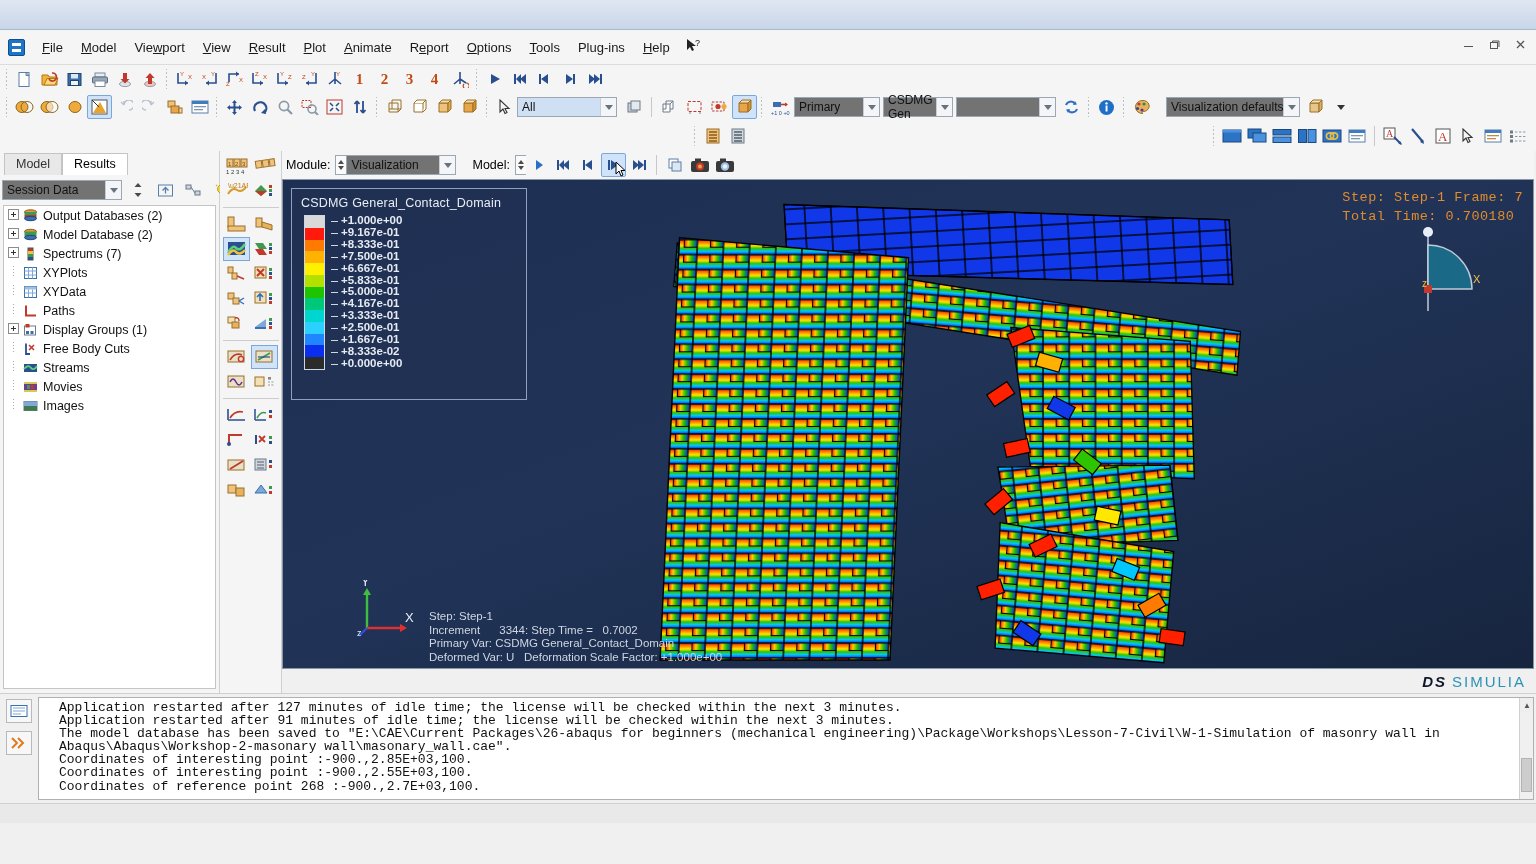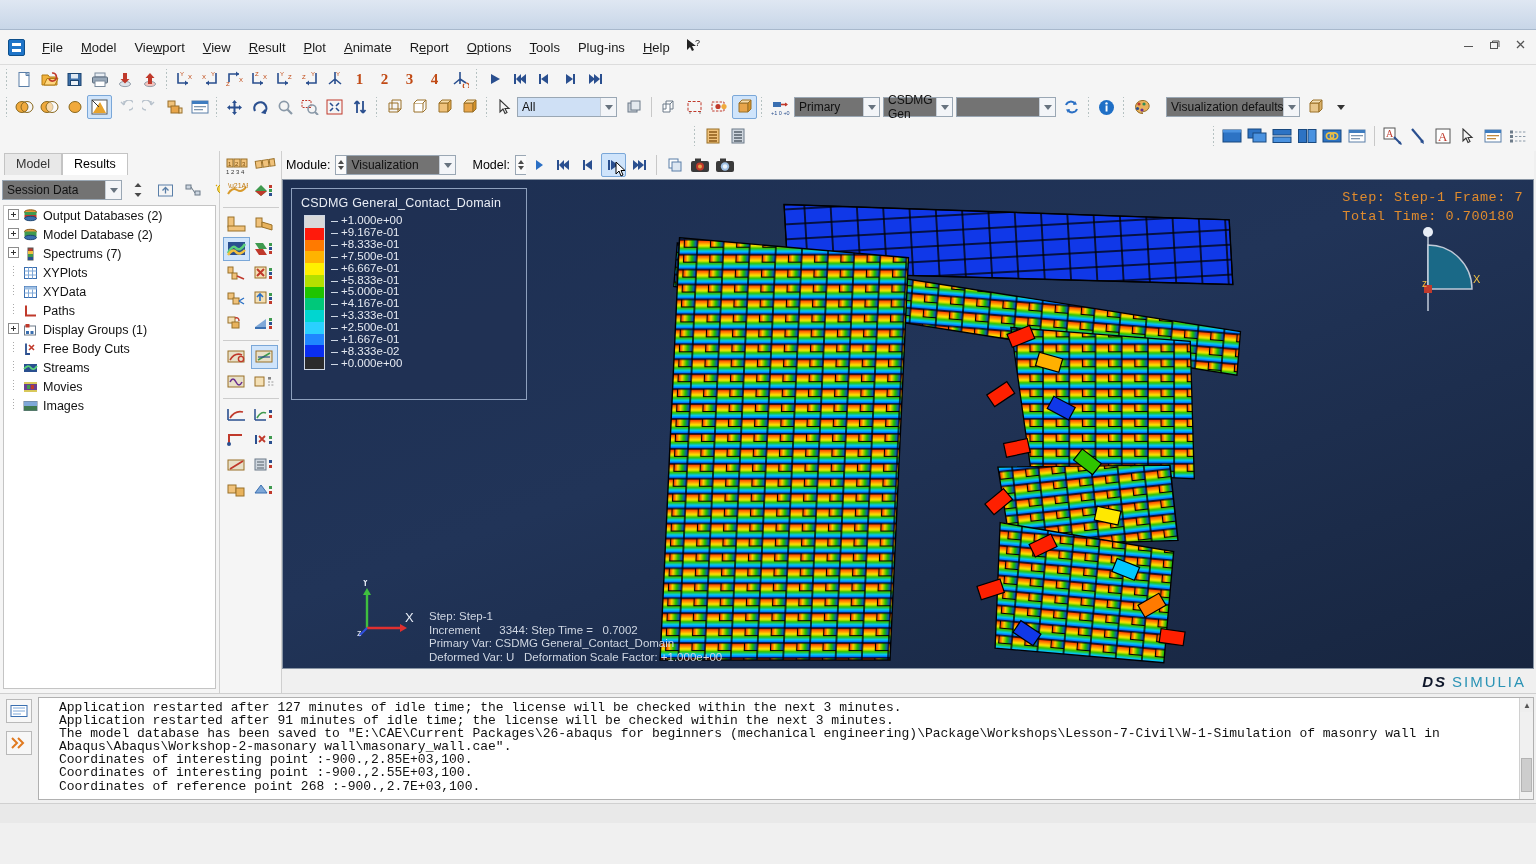--- a/index.html
+++ b/index.html
@@ -94,21 +94,21 @@
   
   .vpwrap { flex:1; display:flex; flex-direction:column; background:#f0f0f0; padding:0 2px 0 0;}
   .viewport { flex:1; background: linear-gradient(160deg,#1d2f52 0%, #213458 45%, #17253f 100%);
               position:relative; border:1px solid #8a96a5; overflow:hidden; }
   .vp-status { height:24px; background:#f0f0f0; display:flex; align-items:center; justify-content:flex-end; padding-right:8px;}
 
   
   .legend { position:absolute; left:8px; top:8px; width:236px; height:212px;
             border:1px solid #8ea0bd; background:rgba(32,50,84,.55); }
   .legend-title { color:#e9edf5; font-size:12.5px; padding:7px 0 5px 9px; letter-spacing:.2px;}
-  .legend-body { display:flex; padding-left:12px; }
+  .legend-body { display:flex; padding-left:12px;font-weight:bold; }
   .lgbar { width:21px; display:flex; flex-direction:column; border:1px solid #cdd6e3;}
   .lgbar div{ flex:1; }
   .lglabels { display:flex; flex-direction:column; margin-left:6px; }
   .lglabels span { color:#e6eaf2; font-size:11.5px; line-height:11.9px; font-family:"Liberation Sans",sans-serif;
                    position:relative; padding-left:10px; white-space:nowrap;}
   .lglabels span::before{content:"";position:absolute;left:0;top:6px;width:7px;height:1px;background:#cdd6e3;}
 
   
   .stepinfo { position:absolute; right:10px; top:8px; text-align:left; color:#e08b2d;
               font-family:"Liberation Mono", monospace; font-size:13.5px; line-height:19px; letter-spacing:.5px;}

